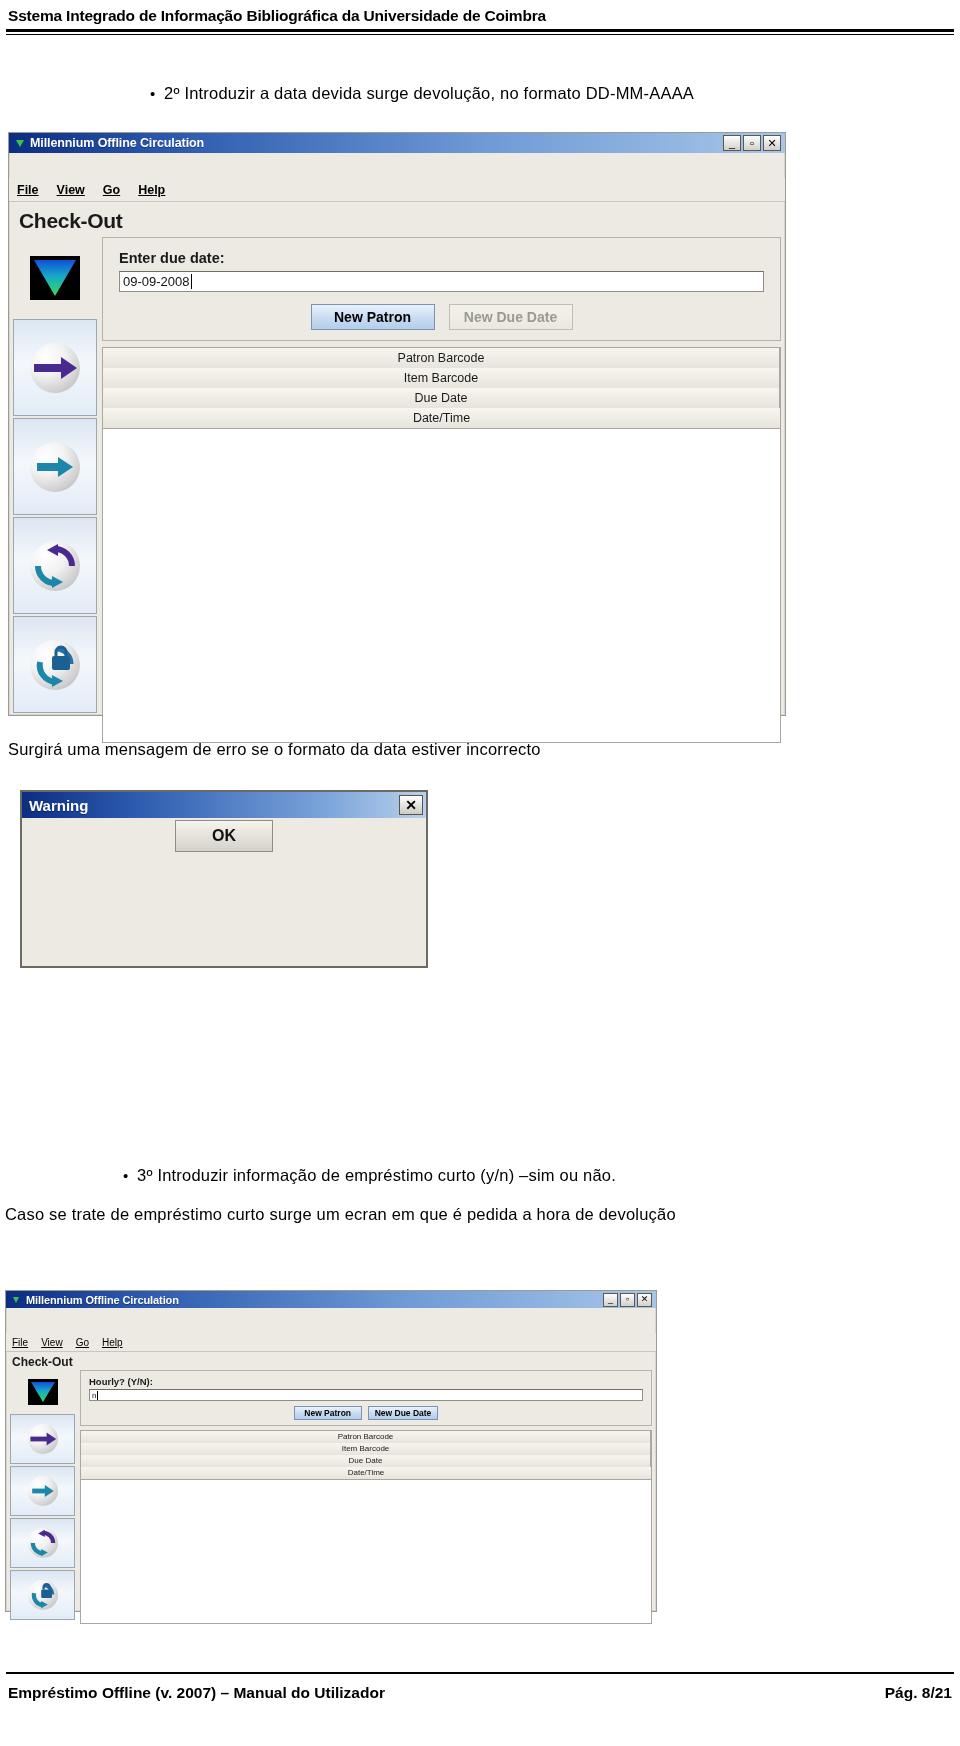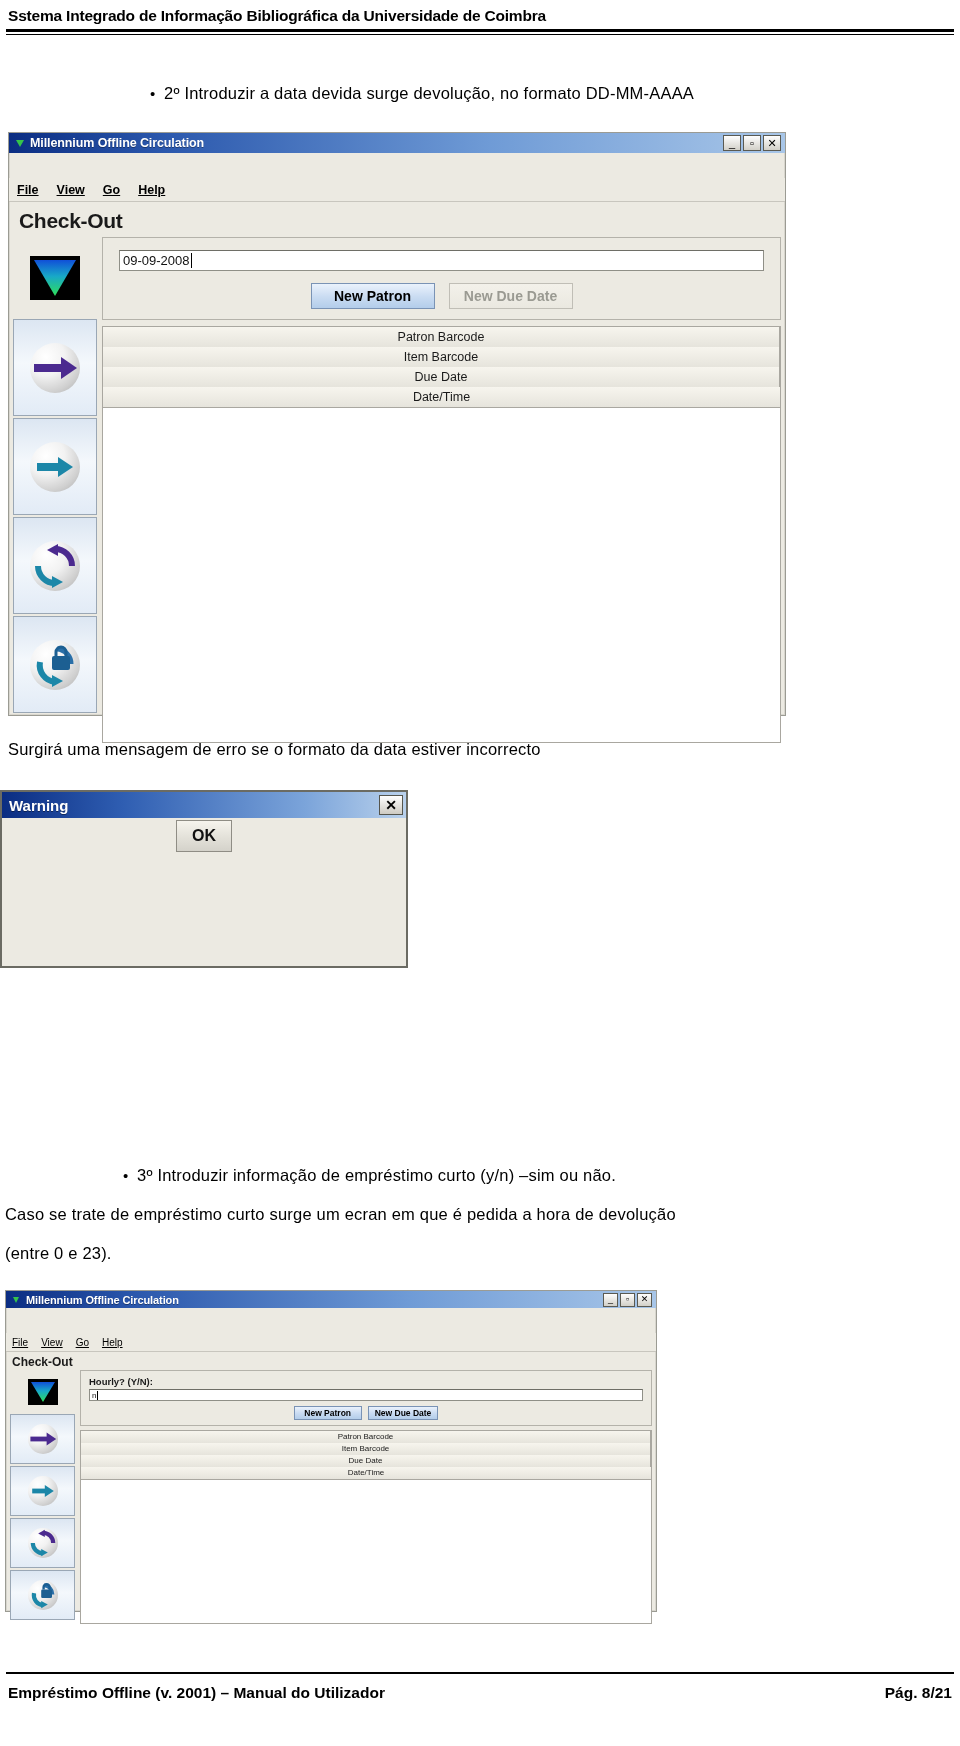--- a/index.html
+++ b/index.html
@@ -336,21 +336,21 @@
     color: #111;
     line-height: 29px;
   }
   .warn-btnrow {
     display: flex;
     justify-content: center;
     padding-bottom: 14px;
     padding-top: 2px;
   }
   .warn-ok {
-    width: 56px; height: 32px;
+    width: 98px; height: 32px;
     display: flex; align-items: center; justify-content: center;
     border: 1px solid #8f8d85;
     background: linear-gradient(to bottom, #f6f4ed 0%, #e4e2da 52%, #d4d2ca 100%);
     font-family: "Liberation Sans", sans-serif;
     font-weight: bold;
     font-size: 16px;
     color: #111;
   }
 
   
@@ -460,20 +460,21 @@
               <path d="M27 9 A15 15 0 0 1 41 24" stroke="#2a6fa8" stroke-width="5" fill="none"></path>
               <rect x="22" y="16" width="18" height="14" rx="2" fill="#1c5f92"></rect>
               <path d="M26 16 v-4 a5 5 0 0 1 10 0 v4" stroke="#1c5f92" stroke-width="3" fill="none"></path>
             </svg>
           </span>
         </div>
       </div>
 
       <div class="mwin-main">
         <div class="mwin-form big">
+          <div class="form-label big">Enter due date:</div>
           <div class="form-input big">
             <span>09-09-2008</span>
               <span class="caret big"></span>
           </div>
           <div class="btn-row big">
             <span class="jbtn big active">
                 <span>New Patron</span>
               </span>
             <span class="jbtn big disabled">
                 <span>New Due Date</span>
@@ -487,37 +488,36 @@
           <span class="tbl-th big">Due Date</span>
           <span class="tbl-th big">Date/Time</span>
         </div>
         <div class="tbl-body"></div>
       </div>
     </div>
   </div>
 
   <div class="body-text" style="left:8px; top:736px; width:880px;">Surgirá uma mensagem de erro se o formato da data estiver incorrecto</div>
 
-  <div class="warn" style="left:0; top:790px; width:408px; height:178px;">
+  <div class="warn" style="left:20px; top:790px; width:408px; height:178px;">
     <div class="warn-title">
       <span class="warn-title-text">Warning</span>
       <span class="warn-close">✕</span>
     </div>
     <div class="warn-btnrow">
       <span class="warn-ok">OK</span>
     </div>
   </div>
 
   <div class="bullet-row" style="left:123px; top:1162px;">
     <span class="bullet-dot">•</span>
     <span class="bullet-text">3º Introduzir informação de empréstimo curto (y/n) –sim ou não.</span>
   </div>
 
   <div class="body-text" style="left:5px; top:1201px; width:900px; text-align:justify;">Caso se trate de empréstimo curto surge um ecran em que é pedida a hora de devolução</div>
-  <div class="body-text" style="left:5px; top:1240px; width:900px;">(entre 0 e 23).</div>
 
   <div class="mwin" style="left:5px; top:1290px; width:652px; height:322px;">
 
     <div class="mwin-titlebar">
       <span class="mwin-appicon">
           <span class="tri" style="border-left-width:3px;border-right-width:3px;border-top-width:6px;"></span>
         </span>
       <span class="mwin-title">Millennium Offline Circulation</span>
       <span class="mwin-ctrls">
         <span class="mwin-ctrl">_</span>
@@ -613,16 +613,16 @@
           <span class="tbl-th small">Item Barcode</span>
           <span class="tbl-th small">Due Date</span>
           <span class="tbl-th small">Date/Time</span>
         </div>
         <div class="tbl-body"></div>
       </div>
     </div>
   </div>
 
   <div class="footer-rule" style="top:1672px;"></div>
-  <div class="footer-text" style="left:8px; top:1684px;">Empréstimo Offline (v. 2001) – Manual do Utilizador</div>
+  <div class="footer-text" style="left:8px; top:1684px;">Empréstimo Offline (v. 2007) – Manual do Utilizador</div>
   <div class="footer-text" style="right:8px; top:1684px;">Pág. 8/21</div>
 
 </div>
 
 </body></html>

